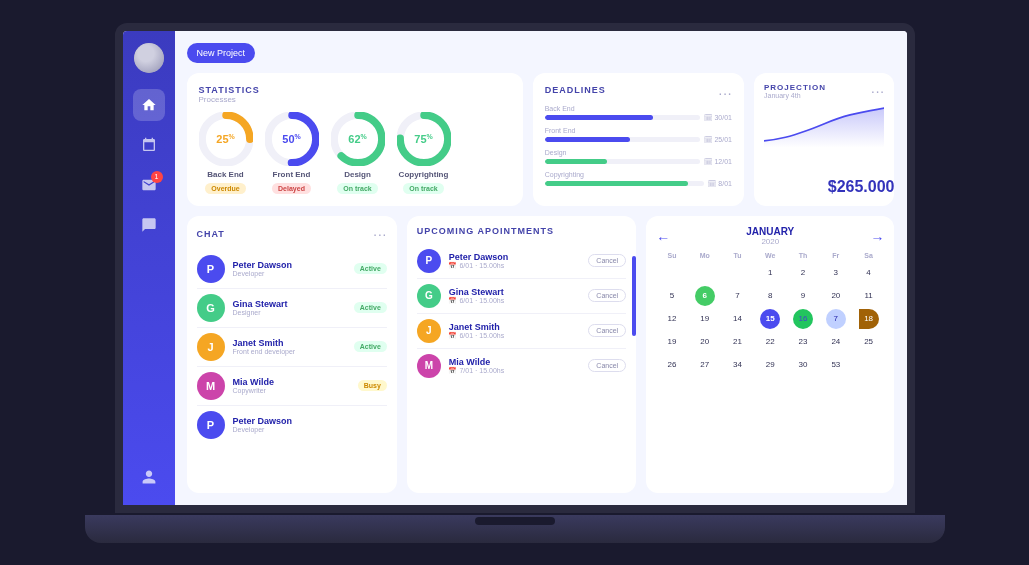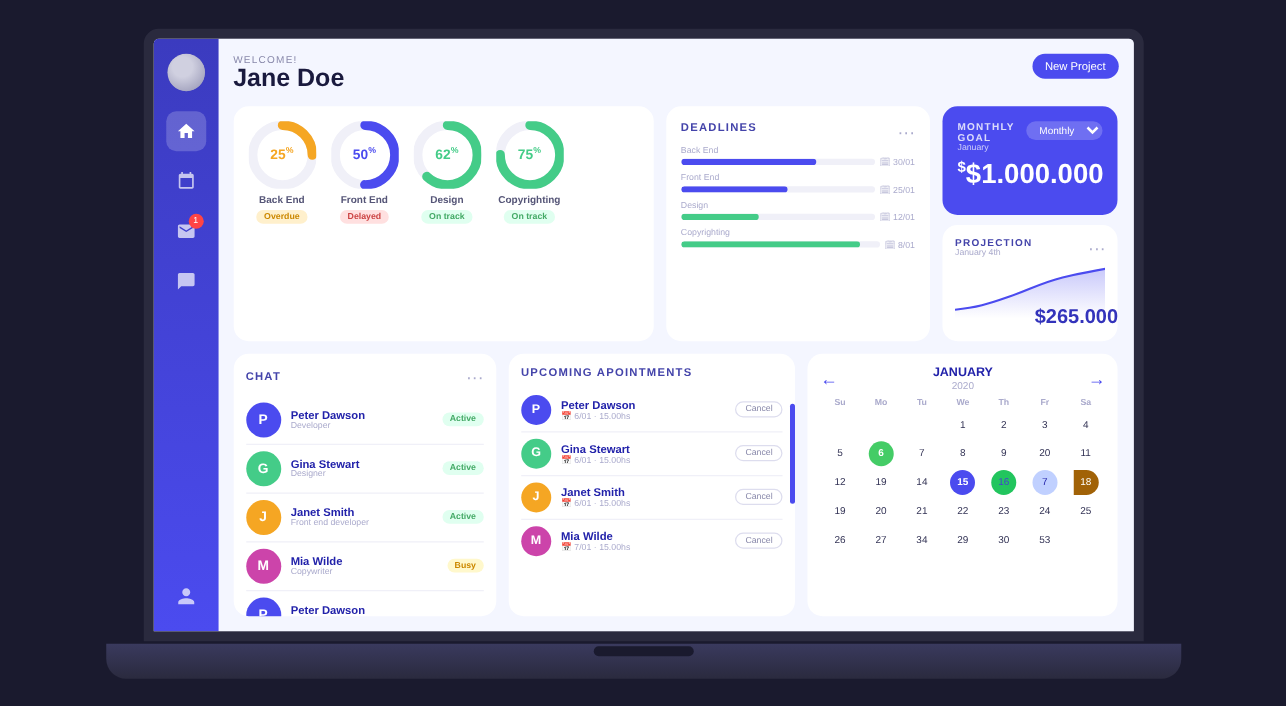--- a/index.html
+++ b/index.html
@@ -569,30 +569,32 @@
       <div class="sidebar-icon">
         <svg width="16" height="16" viewBox="0 0 24 24" fill="currentColor">
           <path d="M12 12c2.7 0 4.8-2.1 4.8-4.8S14.7 2.4 12 2.4 7.2 4.5 7.2 7.2 9.3 12 12 12zm0 2.4c-3.2 0-9.6 1.6-9.6 4.8v2.4h19.2v-2.4c0-3.2-6.4-4.8-9.6-4.8z"></path>
         </svg>
       </div>
     </div>
 
     <div class="main-content">
 
       <div class="header">
-        <div>
-          <div class="welcome-text">WELCOME!</div>
-          <div class="user-name">Jane Doe</div>
-        </div>
         <button class="new-proj-btn">New Project</button>
       </div>
 
       <div class="top-row">
 
         <div class="stats-card">
+          <div style="display:flex;justify-content:space-between;align-items:flex-start;">
+            <div>
+              <div class="card-title">STATISTICS</div>
+              <div class="card-subtitle">Processes</div>
+            </div>
+          </div>
           <div class="processes-row">
 
             <div class="process-item">
               <div class="circle-chart">
                 <svg viewBox="0 0 36 36">
                   <circle class="circle-bg" cx="18" cy="18" r="15.9"></circle>
                   <circle class="circle-progress" cx="18" cy="18" r="15.9" stroke="#f5a623" stroke-dasharray="25 75" stroke-dashoffset="0"></circle>
                 </svg>
                 <div class="circle-text" style="color:#f5a623;">25<sup style="font-size:7px">%</sup></div>
               </div>
@@ -677,33 +679,20 @@
               <div class="deadline-bar-bg">
                   <div class="deadline-bar-fill" style="width:90%;background:#44cc88;"></div>
                 </div>
               <span class="deadline-date">🗓 8/01</span>
             </div>
           </div>
         </div>
 
         <div style="display:flex;flex-direction:column;gap:8px;flex:0.9;min-width:0;">
 
-          <div class="goal-card">
-            <div class="goal-header">
-              <div>
-                <div class="goal-title">MONTHLY GOAL</div>
-                <div class="goal-month">January</div>
-              </div>
-              <select class="monthly-select">
-                <option>Monthly</option>
-                <option>Weekly</option>
-              </select>
-            </div>
-            <div class="goal-amount"><sup>$</sup><span>$1.000.000</span></div>
-          </div>
 
           <div class="projection-card">
             <div style="display:flex;justify-content:space-between;">
               <div>
                 <div class="proj-title">PROJECTION</div>
                 <div class="proj-date">January 4th</div>
               </div>
               <span class="dots-menu">···</span>
             </div>
             <div class="proj-chart">

